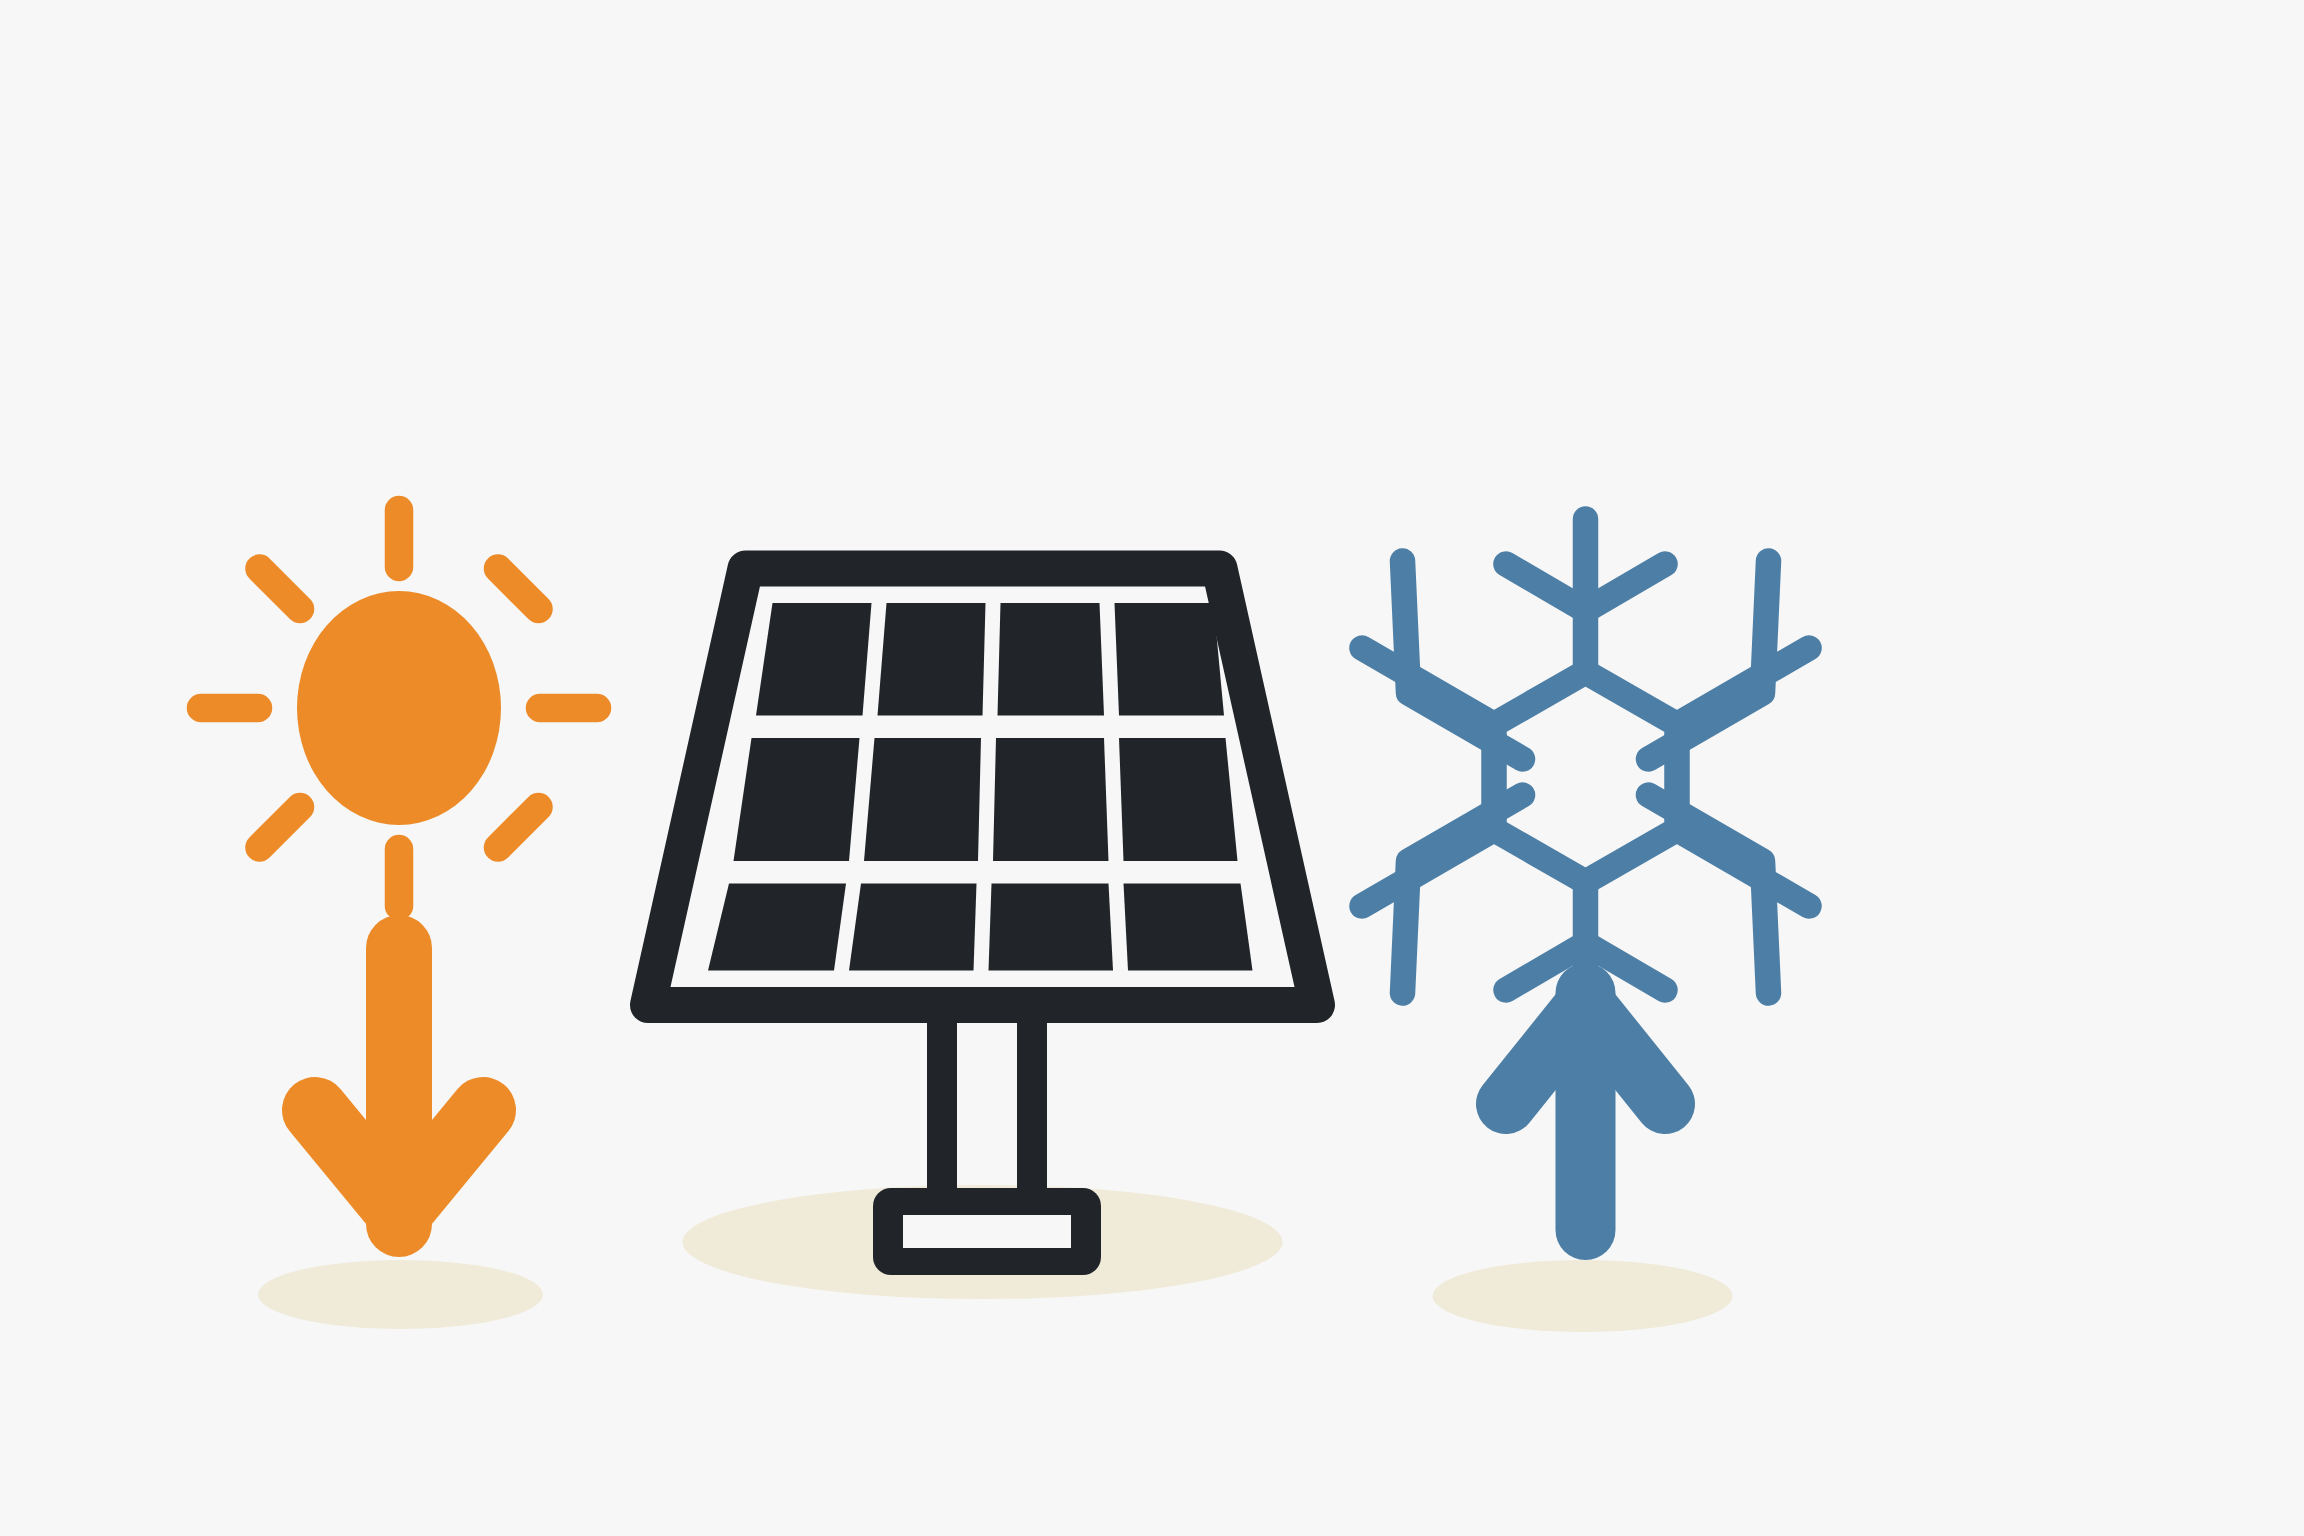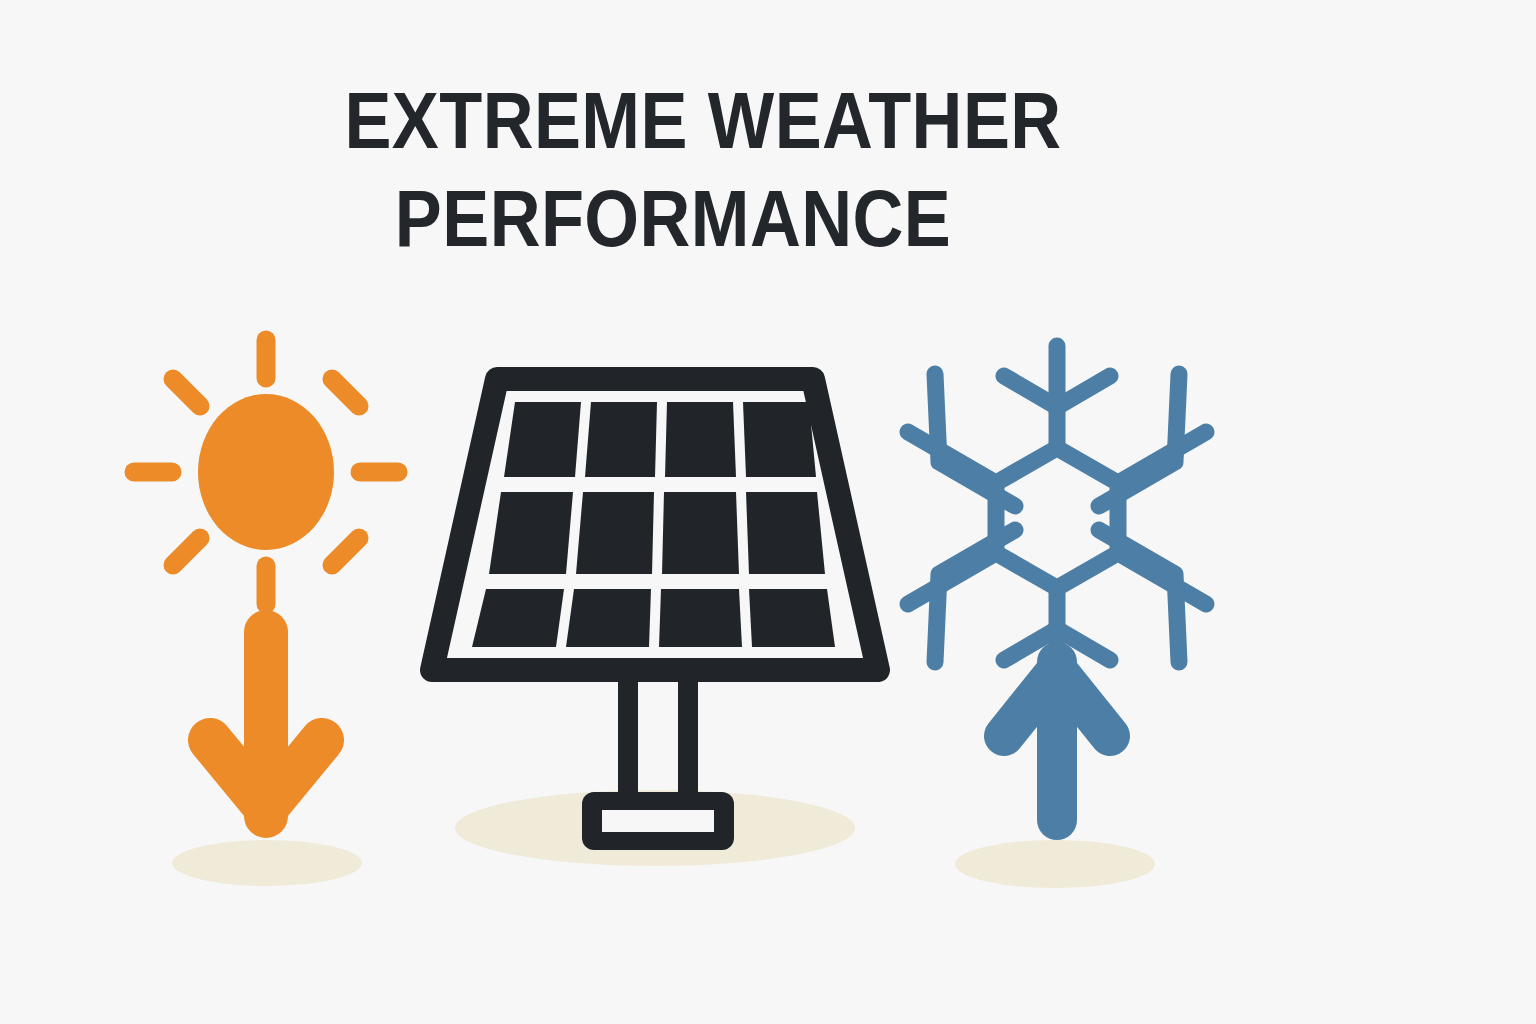--- a/index.html
+++ b/index.html
@@ -54,24 +54,20 @@
   #shadow-right { left: 955px;  top: 840px; width: 200px; height: 48px; }
 
   
   svg { display: block; overflow: visible; }
 </style>
 </head>
 <body>
 
 <div id="stage">
 
-  <div id="title-block">
-    <span class="title-line" id="title-line-1">EXTREME WEATHER</span>
-    <span class="title-line" id="title-line-2">PERFORMANCE</span>
-  </div>
 
   <div class="ground-shadow" id="shadow-left"></div>
   <div class="ground-shadow" id="shadow-center"></div>
   <div class="ground-shadow" id="shadow-right"></div>
 
   <div class="icon-col" id="col-left" style="left:146px; top:330px; width:244px; height:510px;">
     <svg width="244" height="510" viewBox="0 0 244 510">
 
       <ellipse cx="120" cy="142" rx="68" ry="78" fill="#ec8b28"></ellipse>
 

